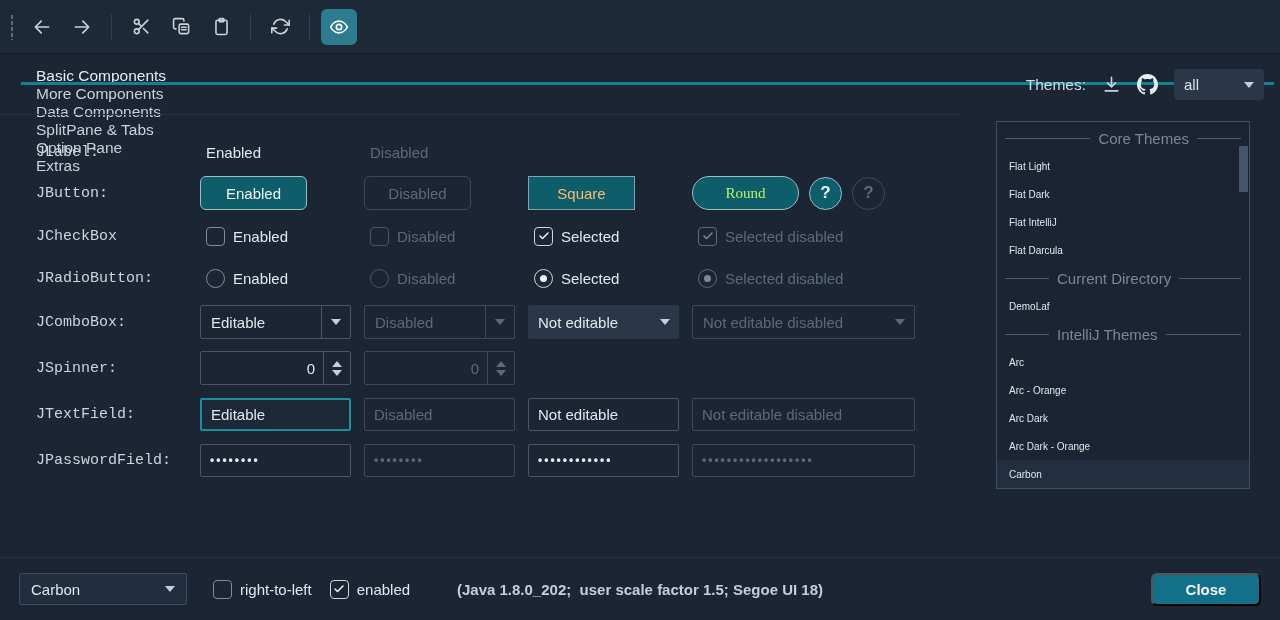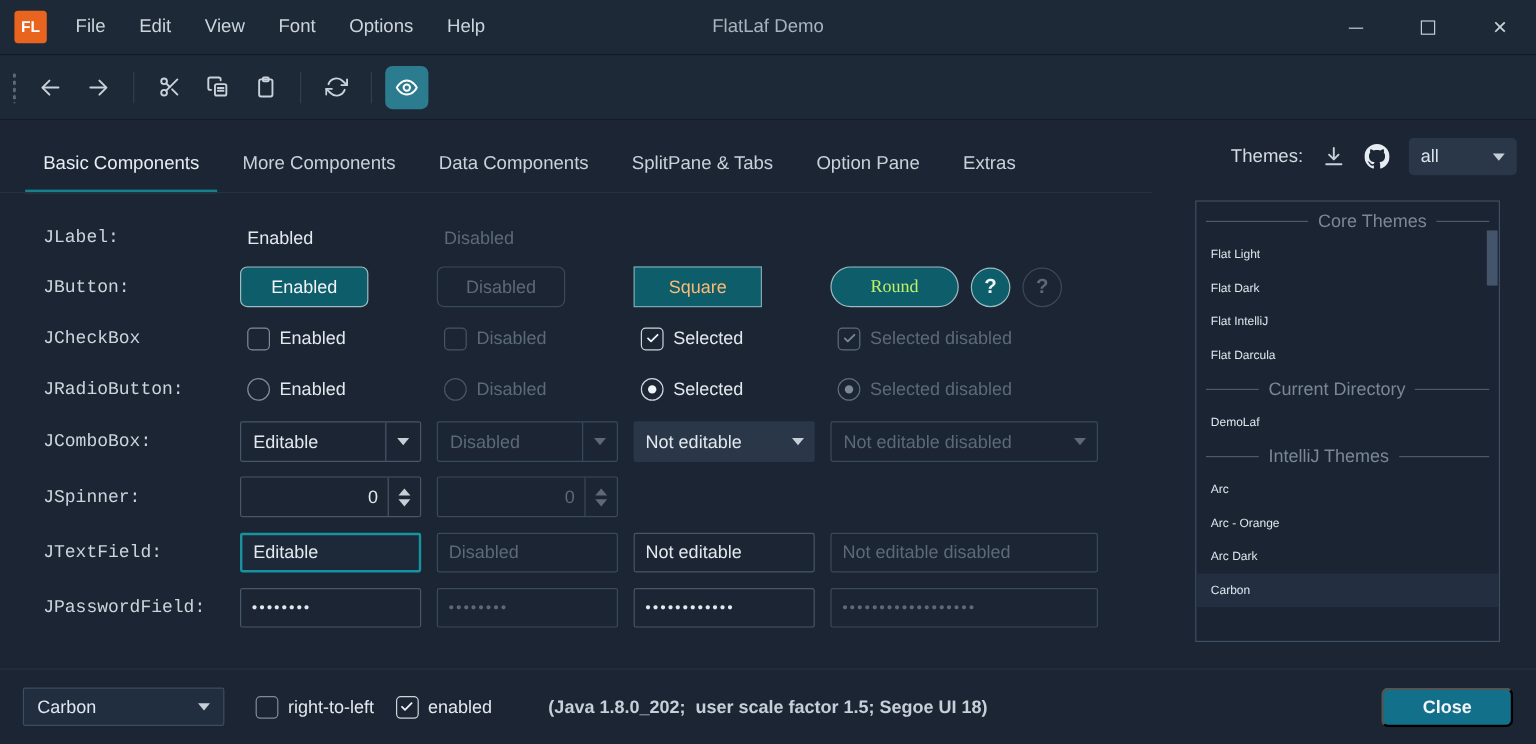--- a/index.html
+++ b/index.html
@@ -45,21 +45,21 @@
     background-size:4px 6px; background-position:center top; background-repeat:repeat-y; }
   .tb-btn { width:36px; height:36px; border-radius:6px; display:flex; align-items:center; justify-content:center; margin:0 2px; }
   .tb-btn svg { stroke:#c9d2db; fill:none; stroke-width:2; stroke-linecap:round; stroke-linejoin:round; }
   .tb-sep { width:1px; height:26px; background:#313e50; margin:0 9px; }
   .tb-btn.selected { background:#2b7c8f; }
   .tb-btn.selected svg { stroke:#ffffff; }
 
   
   .tabrow { position:relative; height:48px; margin-top:13px; }
   .tabrow .bottom-line { position:absolute; bottom:0; left:0; width:960px; height:1px; background:#27313f; }
-  .tabs { display:flex; height:100%; margin-left:21px; }
+  .tabs { display:flex; height:100%; margin-left:21px;flex-direction:column; }
   .tab { position:relative; display:flex; align-items:center; padding:0 15px; margin-right:6px;
          font-size:15.5px; color:#c9d1da; cursor:default; }
   .tab.selected { color:#e6ecf2; }
   .tab.selected::after { content:""; position:absolute; left:0; right:0; bottom:0; height:3px; background:#15818f; }
 
   .themes-header { position:absolute; right:16px; top:2px; display:flex; align-items:center; gap:16px;justify-content:center; }
   .themes-label { font-size:15.5px; color:#d3dae2; }
   .hdr-icon svg { display:block; }
   .all-combo {
     width:90px; height:31px; background:#2a3748; border-radius:4px;
@@ -154,43 +154,20 @@
   .bb-check { display:flex; align-items:center; gap:8px; font-size:15px; margin-left:26px; color:#e2e8ee; }
   .bb-status { position:absolute; left:50%; transform:translateX(-50%); font-size:15px; color:#c6ced8; white-space:pre;font-weight:bold; }
   .close-btn { margin-left:auto; width:110px; height:33px; border-radius:6px; background:#13708a;
                color:#f2f6f8; font-size:15px; font-weight:bold; display:flex; align-items:center; justify-content:center; }
 </style>
 </head>
 <body>
 
 <div class="window">
 
-  <div class="titlebar">
-    <div class="logo">FL</div>
-    <div class="menus">
-      <div class="menu-item">File</div>
-      <div class="menu-item">Edit</div>
-      <div class="menu-item">View</div>
-      <div class="menu-item">Font</div>
-      <div class="menu-item">Options</div>
-      <div class="menu-item">Help</div>
-    </div>
-    <div class="win-title">FlatLaf Demo</div>
-    <div class="win-controls">
-      <div class="win-btn">
-          <span class="glyph-min"></span>
-        </div>
-      <div class="win-btn">
-          <span class="glyph-max"></span>
-        </div>
-      <div class="win-btn">
-          <span class="glyph-close">×</span>
-        </div>
-    </div>
-  </div>
 
   <div class="toolbar">
     <div class="grip"></div>
     <div class="tb-btn">
       <svg width="20" height="20" viewBox="0 0 24 24">
           <path d="M20 12H5"></path>
           <path d="M11 5l-7 7 7 7"></path>
         </svg>
     </div>
     <div class="tb-btn">
@@ -464,20 +441,21 @@
         </div>
         <div class="tl-item">DemoLaf</div>
         <div class="tl-sep">
           <span class="line short"></span>
             <span>IntelliJ Themes</span>
             <span class="line"></span>
         </div>
         <div class="tl-item">Arc</div>
         <div class="tl-item">Arc - Orange</div>
         <div class="tl-item">Arc Dark</div>
+        <div class="tl-item">Arc Dark - Orange</div>
         <div class="tl-item selected">Carbon</div>
       </div>
       <div class="tl-scroll"></div>
     </div>
   </div>
 
   <div class="bottombar">
     <div class="bb-combo">
       <span>Carbon</span>
       <span class="arrow-down"></span>

